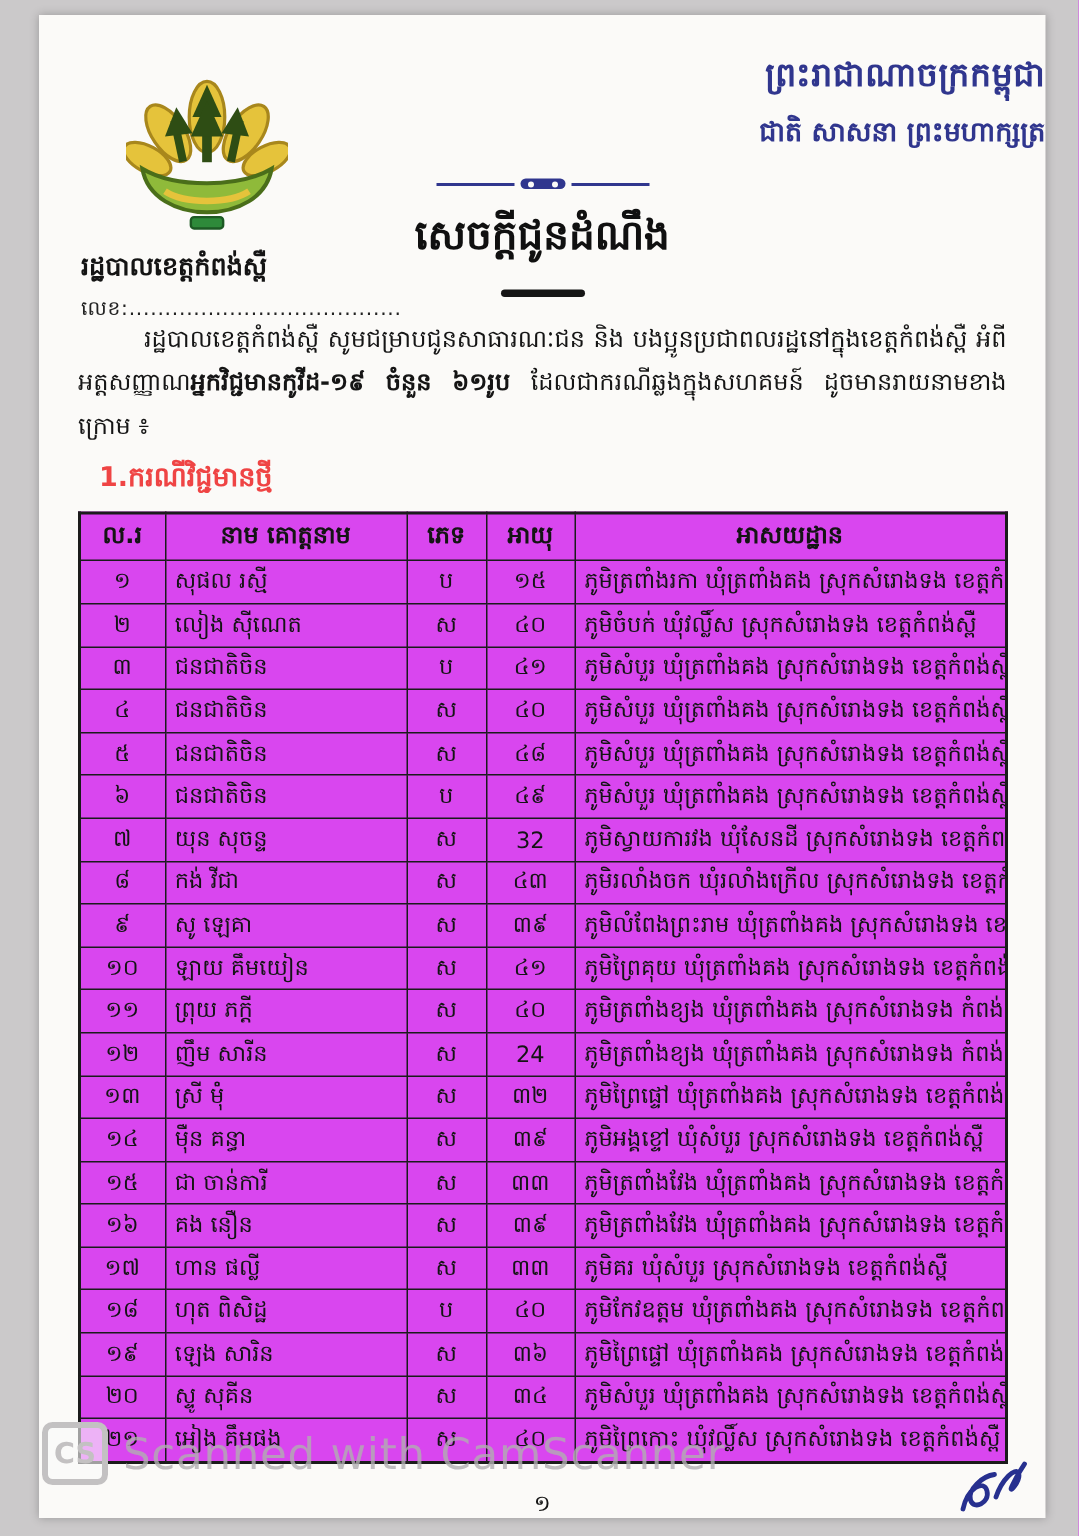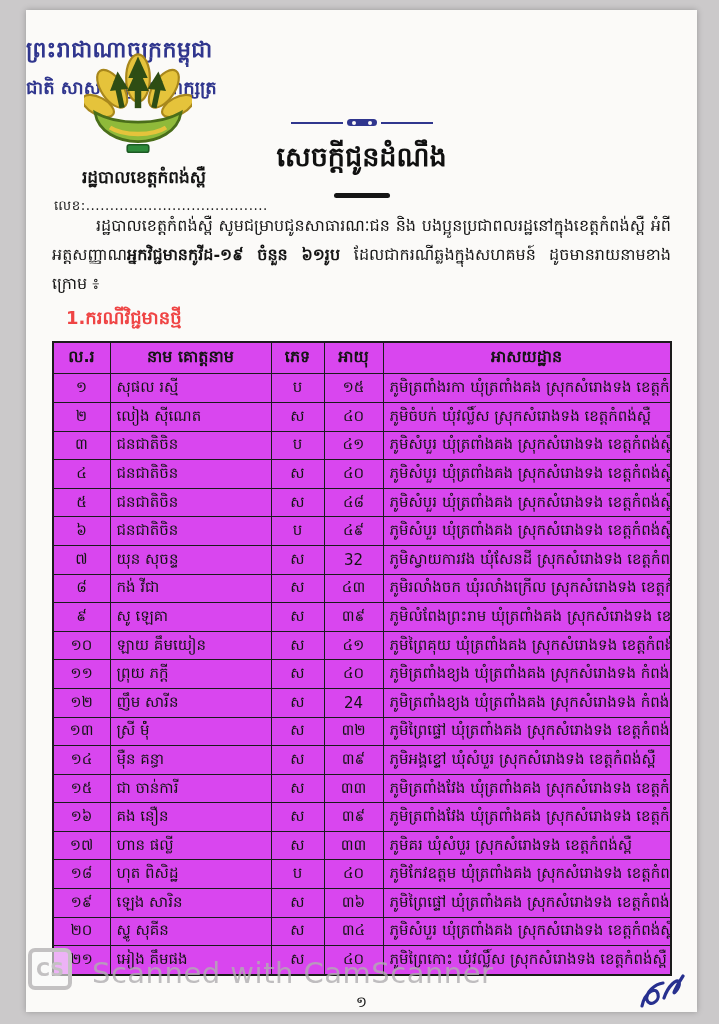--- a/index.html
+++ b/index.html
@@ -9,33 +9,33 @@
     font-family:"DejaVu Sans",sans-serif;
     position:relative;
     overflow:hidden;
   }
   .page{
     position:absolute;left:26px;top:10px;width:671px;height:1002px;
     background:#fbfaf8;
     box-shadow:0 0 6px rgba(0,0,0,.25);
   }
   
-  .royal-header{ text-align:left; padding-top:26px; color:#30368e; }
+  .royal-header{ text-align:right; padding-top:26px; color:#30368e; }
   .royal-line1{ font-size:22px; font-weight:bold; letter-spacing:.5px; }
   .royal-line2{ font-size:18px; font-weight:bold; margin-top:8px; }
   .ornament{ display:flex; align-items:center; justify-content:center; gap:4px; margin-top:16px; }
   .orn-line{ width:52px; height:2px; background:#30368e; }
   .orn-knot{ width:30px; height:7px; background:#30368e; border-radius:4px; position:relative; }
   .orn-knot:before,.orn-knot:after{
     content:""; position:absolute; top:1.5px; width:4px; height:4px; border-radius:50%;
     background:#fbfaf8;
   }
   .orn-knot:before{ left:5px; } .orn-knot:after{ right:5px; }
   
-  .emblem-block{ position:absolute; left:28px; top:40px; width:180px; text-align:center; }
+  .emblem-block{ position:absolute; left:28px; top:40px; width:180px; text-align:left; }
   .emblem{ display:block; margin:0 0 4px 30px; }
   .authority{ font-size:17px; font-weight:bold; color:#141414; }
   .doc-number{ font-size:13.5px; color:#222; margin-top:6px; letter-spacing:.5px; }
   
   .notice-title{ text-align:center; font-size:27px; font-weight:bold; color:#101010; margin-top:14px; }
   .title-dash{ width:56px; height:5px; background:#151515; border-radius:3px; margin:14px auto 0 auto; }
   
   .intro{
     margin:14px 26px 0 26px;
     font-size:16px; line-height:1.8; color:#151515;
@@ -59,21 +59,21 @@
   table.cases th{ font-weight:bold; text-align:center; height:26px; font-size:16px; }
   table.cases td{ height:23.6px; }
   .c0{ width:44px; text-align:center; }
   .c1{ width:148px; text-align:left; }
   .c2{ width:40px; text-align:center; }
   .c3{ width:46px; text-align:center; }
   .c4{ text-align:left; }
   
   .scan-watermark{
     position:absolute; left:2px; top:938px;
-    display:flex; align-items:flex-end; gap:20px;
+    display:flex; align-items:center; gap:10px;
     pointer-events:none;
   }
   .cs-badge{
     width:36px; height:34px; border:4px solid #c3c1c2; border-radius:7px;
     background:rgba(250,250,250,.6);
     color:#c3c1c2; font-weight:bold; font-size:19px;
     display:flex; align-items:center; justify-content:center;
   }
   .wm-text{
     font-size:29px; font-weight:500; color:rgba(176,174,176,.8); letter-spacing:.5px;

